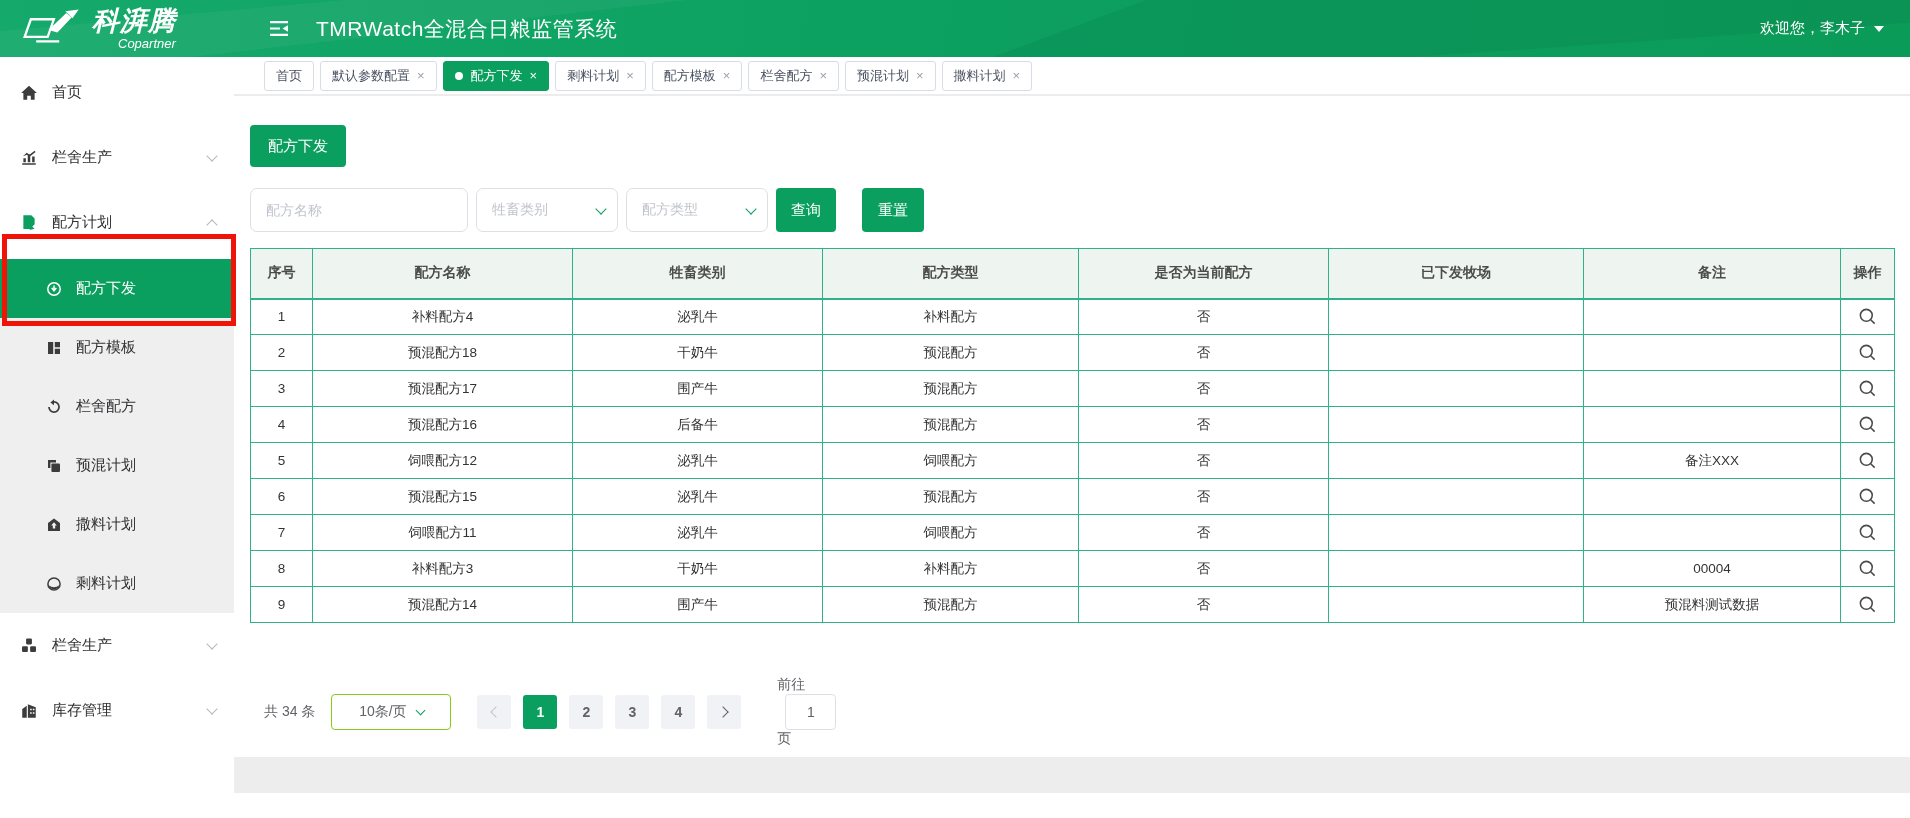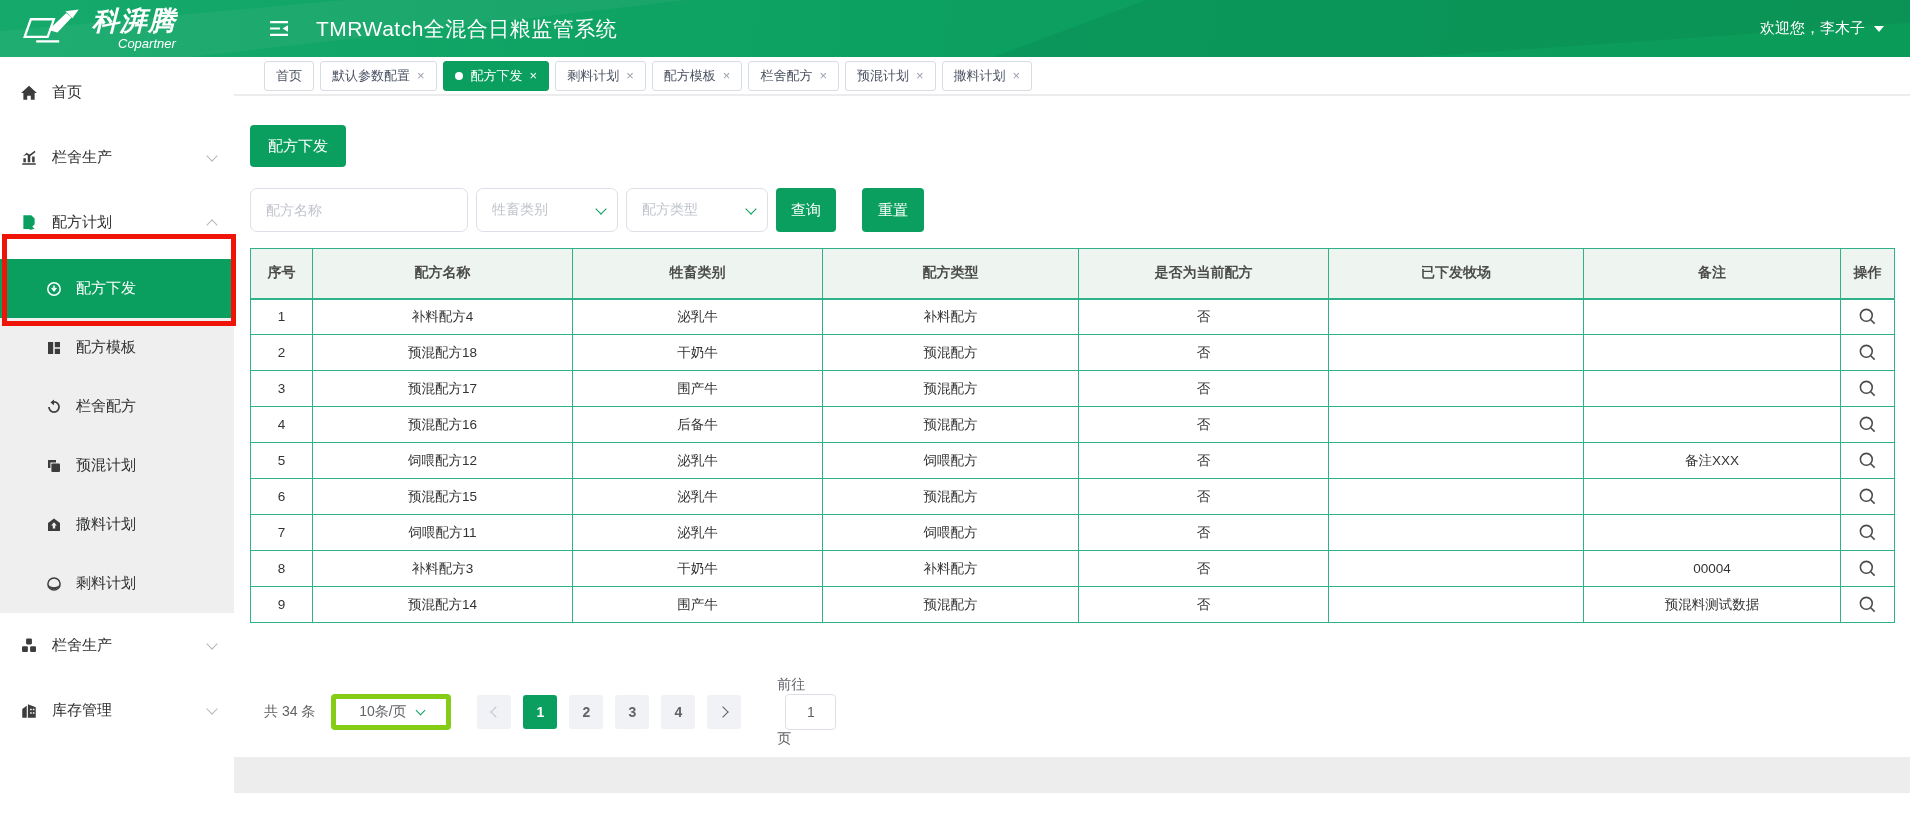--- a/index.html
+++ b/index.html
@@ -75,21 +75,21 @@
   table.grid{position:absolute;left:16px;top:152px;width:1644px;border-collapse:collapse;table-layout:fixed;}
   table.grid th{height:50px;background:#eef4f0;color:#4c4c4c;font-size:14px;font-weight:bold;
                 border:1px solid #2fb189;border-bottom-width:2px;}
   table.grid td{height:36px;background:#fff;color:#333;font-size:13.5px;text-align:center;
                 border:1px solid #2fb189;padding:0 6px;overflow:hidden;white-space:nowrap;}
   .mag{display:inline-flex;vertical-align:middle;cursor:pointer;}
 
   
   .pagination{position:absolute;left:16px;top:580px;display:flex;align-items:center;padding-left:14px;
               font-size:14px;color:#606266;}
-  .pg-select{width:120px;height:36px;border:5px solid #84cc16;border-radius:4px;margin-left:16px;
+  .pg-select{width:120px;height:36px;border:1px solid #84cc16;border-radius:4px;margin-left:16px;
              display:flex;align-items:center;justify-content:center;cursor:pointer;color:#606266;}
   .pg-select .chev2{width:7px;height:7px;border-right:1.5px solid #0a9f5e;border-bottom:1.5px solid #0a9f5e;
              transform:rotate(45deg);margin-left:10px;margin-top:-3px;}
   .pager{display:flex;align-items:center;margin-left:26px;}
   .pg-btn{min-width:34px;height:34px;margin-right:12px;border-radius:3px;background:#f0f2f5;
           display:flex;align-items:center;justify-content:center;font-weight:bold;color:#606266;cursor:pointer;}
   .pg-btn.active{background:#0a9f5e;color:#fff;}
   .arr{width:8px;height:8px;border-right:1.7px solid #606266;border-bottom:1.7px solid #606266;}
   .arr.left{transform:rotate(135deg);margin-left:3px;}
   .arr.right{transform:rotate(-45deg);margin-right:3px;}

